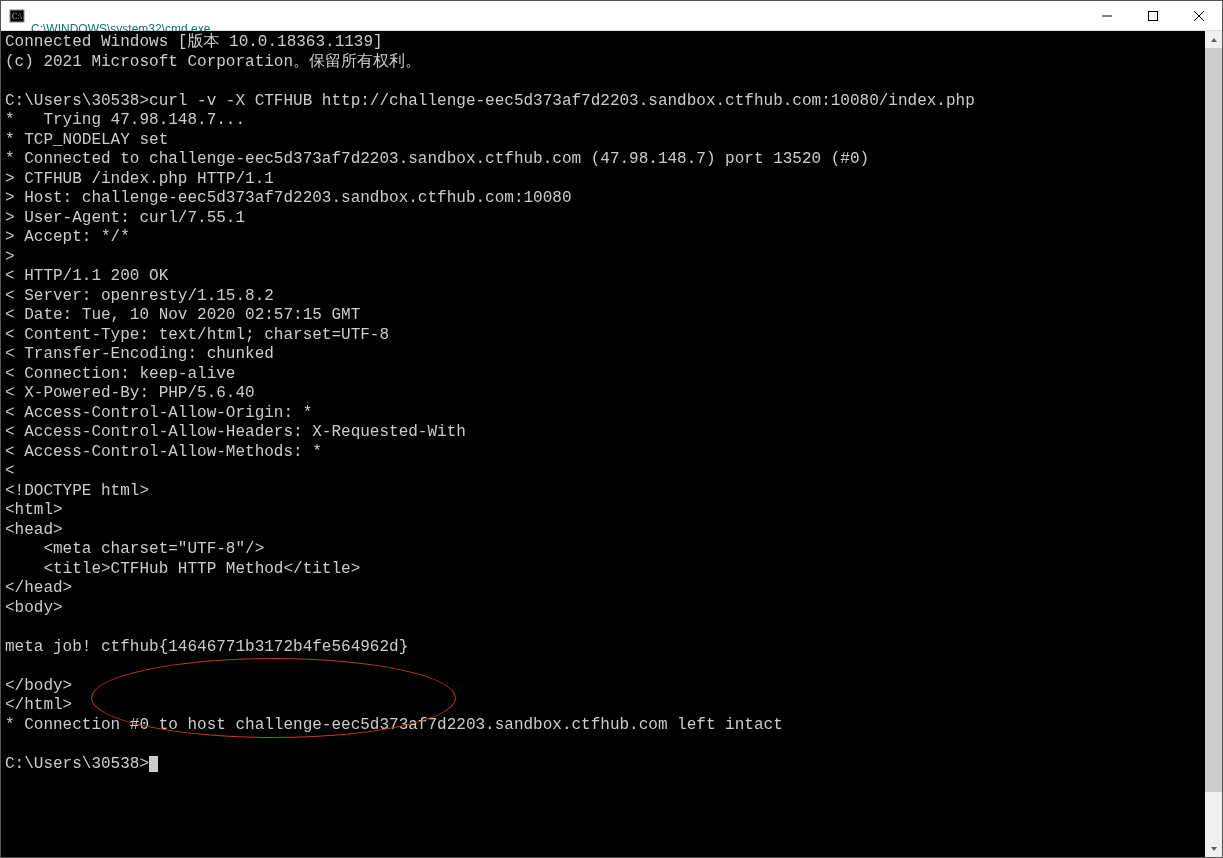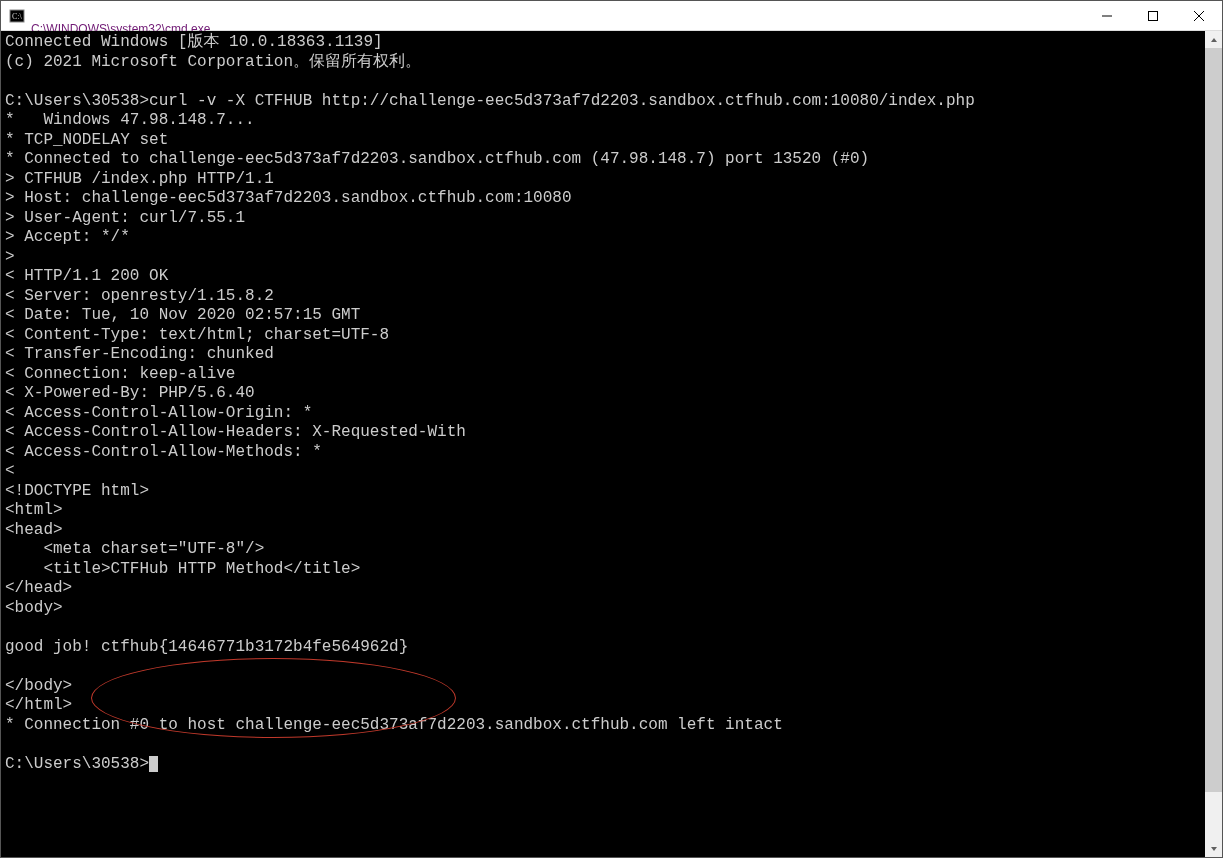--- a/index.html
+++ b/index.html
@@ -1,20 +1,20 @@
 <!DOCTYPE html>
 <html><head>
 <meta charset="utf-8">
 <style>
   * { margin: 0; padding: 0; box-sizing: border-box; }
   html, body { width: 1223px; height: 858px; overflow: hidden; font-family: "Segoe UI", Tahoma, sans-serif; background: #fff; }
   .window { width: 1223px; height: 858px; border: 1px solid #555; display: flex; flex-direction: column; background: #fff; }
   .titlebar { height: 30px; background: #ffffff; display: flex; align-items: center; border-bottom: 1px solid #ddd; }
   .titlebar .icon { width: 16px; height: 16px; margin-left: 8px; margin-right: 6px; display:flex; align-items:center; justify-content:center;}
-  .titlebar .title { font-size: 12px; color: #701a75; flex: 0 0 auto; margin-top: 27px; }
+  .titlebar .title { font-size: 12px; color: #0f766e; flex: 0 0 auto; margin-top: 27px; }
   .titlebar .spacer { flex: 1 1 auto; }
   .winbtn { width: 46px; height: 30px; display: flex; align-items: center; justify-content: center; font-size: 10px; color:#000; }
   .winbtn svg { stroke: #000; }
   .content-wrap { flex: 1 1 auto; display: flex; flex-direction: row; background: #000; position: relative; }
   .terminal { flex: 1 1 auto; background: #000; color: #cccccc; font-family: "NSimSun","SimSun","Consolas","Courier New",monospace; font-size: 16px; line-height: 19.5px; white-space: pre; padding: 2px 0 0 4px; letter-spacing: 0px; overflow: hidden; position: relative; }
   .scrollbar { width: 17px; background: #f0f0f0; display:flex; flex-direction:column; }
   .sb-btn { height:17px; background:#f0f0f0; display:flex; align-items:center; justify-content:center; }
   .sb-btn svg { fill:#606060; }
   .sb-track { flex:1; background:#f0f0f0; position:relative; }
   .sb-thumb { width: 100%; background:#cdcdcd; position:absolute; top:0; }
@@ -50,21 +50,21 @@
           <line x1="10" y1="0" x2="0" y2="10" stroke-width="1"></line>
         </svg>
     </div>
   </div>
 
   <div class="content-wrap">
     <div class="terminal"><span>Connected Windows [版本 10.0.18363.1139]</span>
 <span>(c) 2021 Microsoft Corporation。保留所有权利。</span>
 <span></span>
 <span>C:\Users\30538&gt;curl -v -X CTFHUB http://challenge-eec5d373af7d2203.sandbox.ctfhub.com:10080/index.php</span>
-<span>*   Windows 47.98.148.7...</span>
+<span>*   Trying 47.98.148.7...</span>
 <span>* TCP_NODELAY set</span>
 <span>* Connected to challenge-eec5d373af7d2203.sandbox.ctfhub.com (47.98.148.7) port 13520 (#0)</span>
 <span>&gt; CTFHUB /index.php HTTP/1.1</span>
 <span>&gt; Host: challenge-eec5d373af7d2203.sandbox.ctfhub.com:10080</span>
 <span>&gt; User-Agent: curl/7.55.1</span>
 <span>&gt; Accept: */*</span>
 <span>&gt;</span>
 <span>&lt; HTTP/1.1 200 OK</span>
 <span>&lt; Server: openresty/1.15.8.2</span>
 <span>&lt; Date: Tue, 10 Nov 2020 02:57:15 GMT</span>
@@ -77,21 +77,21 @@
 <span>&lt; Access-Control-Allow-Methods: *</span>
 <span>&lt;</span>
 <span>&lt;!DOCTYPE html&gt;</span>
 <span>&lt;html&gt;</span>
 <span>&lt;head&gt;</span>
 <span>    &lt;meta charset="UTF-8"/&gt;</span>
 <span>    &lt;title&gt;CTFHub HTTP Method&lt;/title&gt;</span>
 <span>&lt;/head&gt;</span>
 <span>&lt;body&gt;</span>
 <span></span>
-<span>good job! ctfhub{14646771b3172b4fe564962d}</span>
+<span>meta job! ctfhub{14646771b3172b4fe564962d}</span>
 <span></span>
 <span>&lt;/body&gt;</span>
 <span>&lt;/html&gt;</span>
 <span>* Connection #0 to host challenge-eec5d373af7d2203.sandbox.ctfhub.com left intact</span>
 <span></span>
 <span>C:\Users\30538&gt;</span><span class="cursor"></span>
       <div class="ellipse" style="left: 90px; top: 627px; width: 365px; height: 80px;"></div>
     </div>
 
     <div class="scrollbar">

